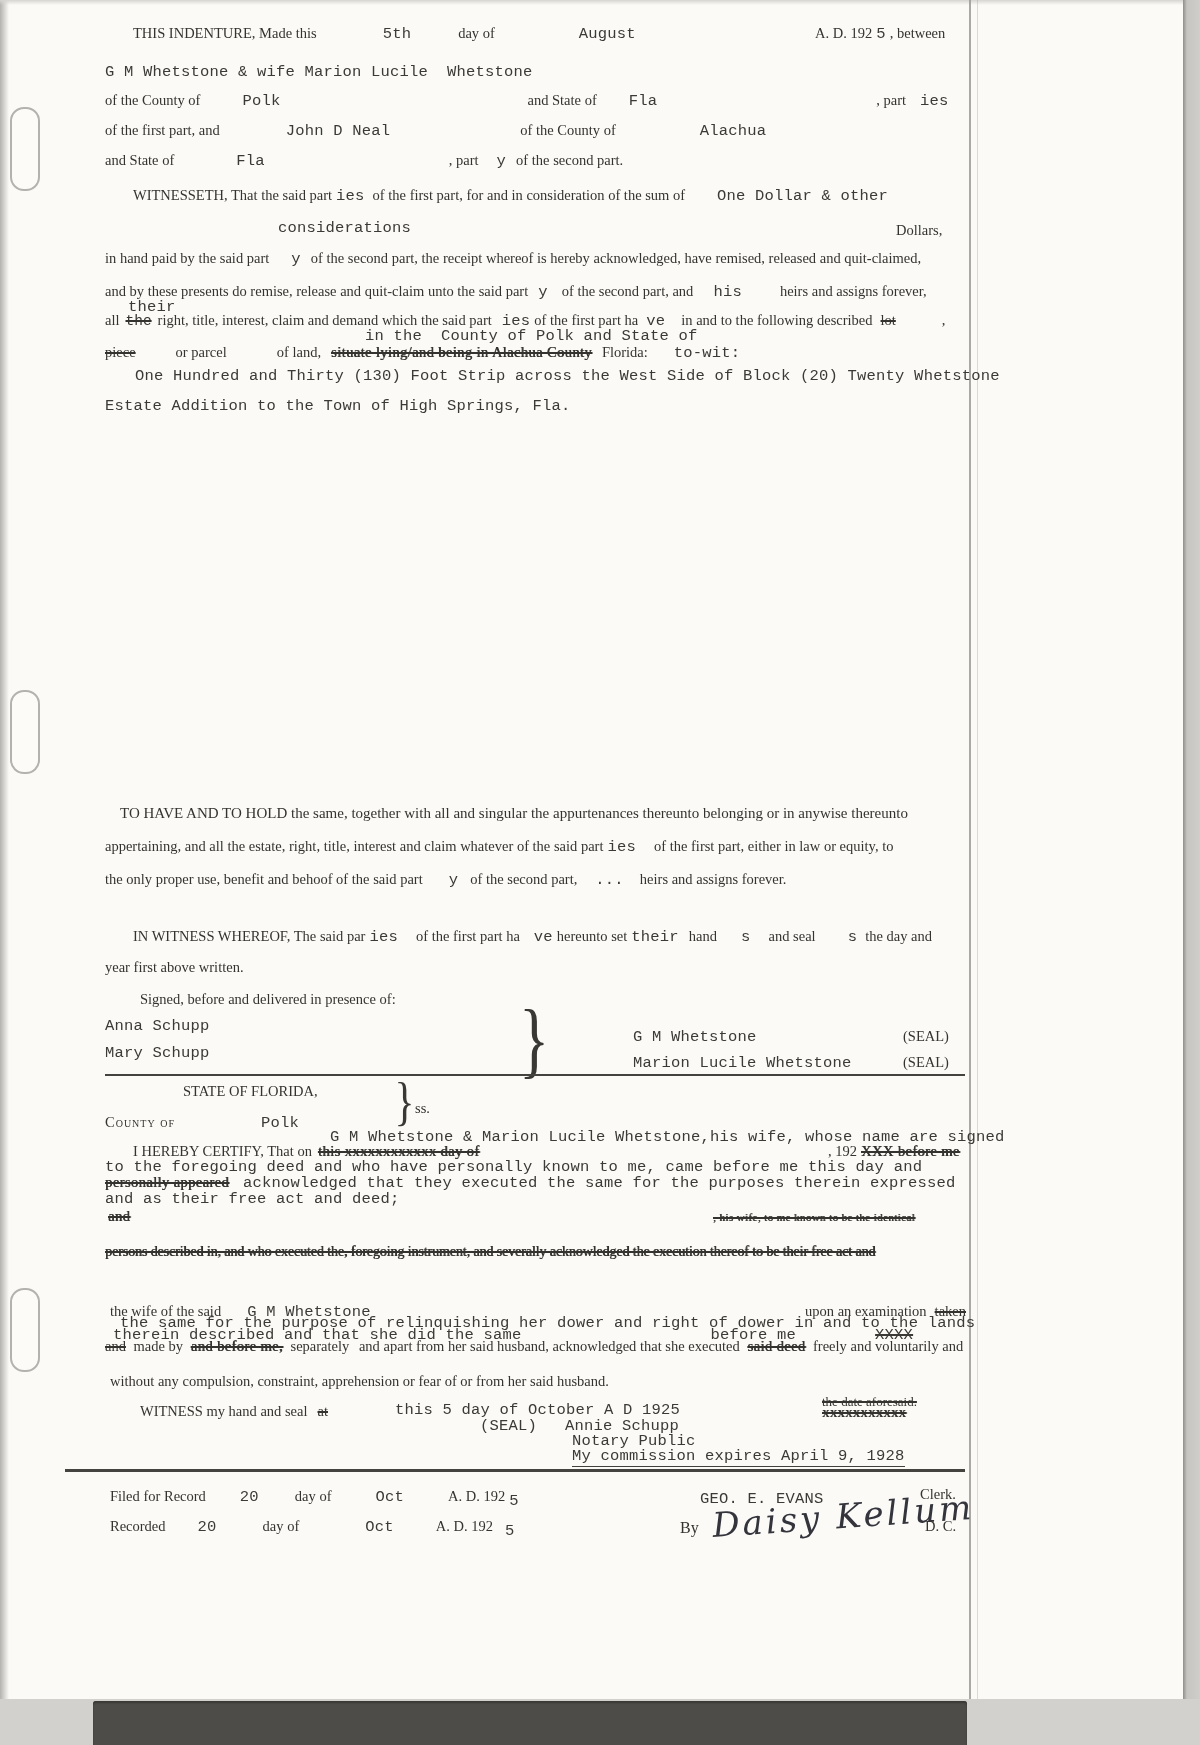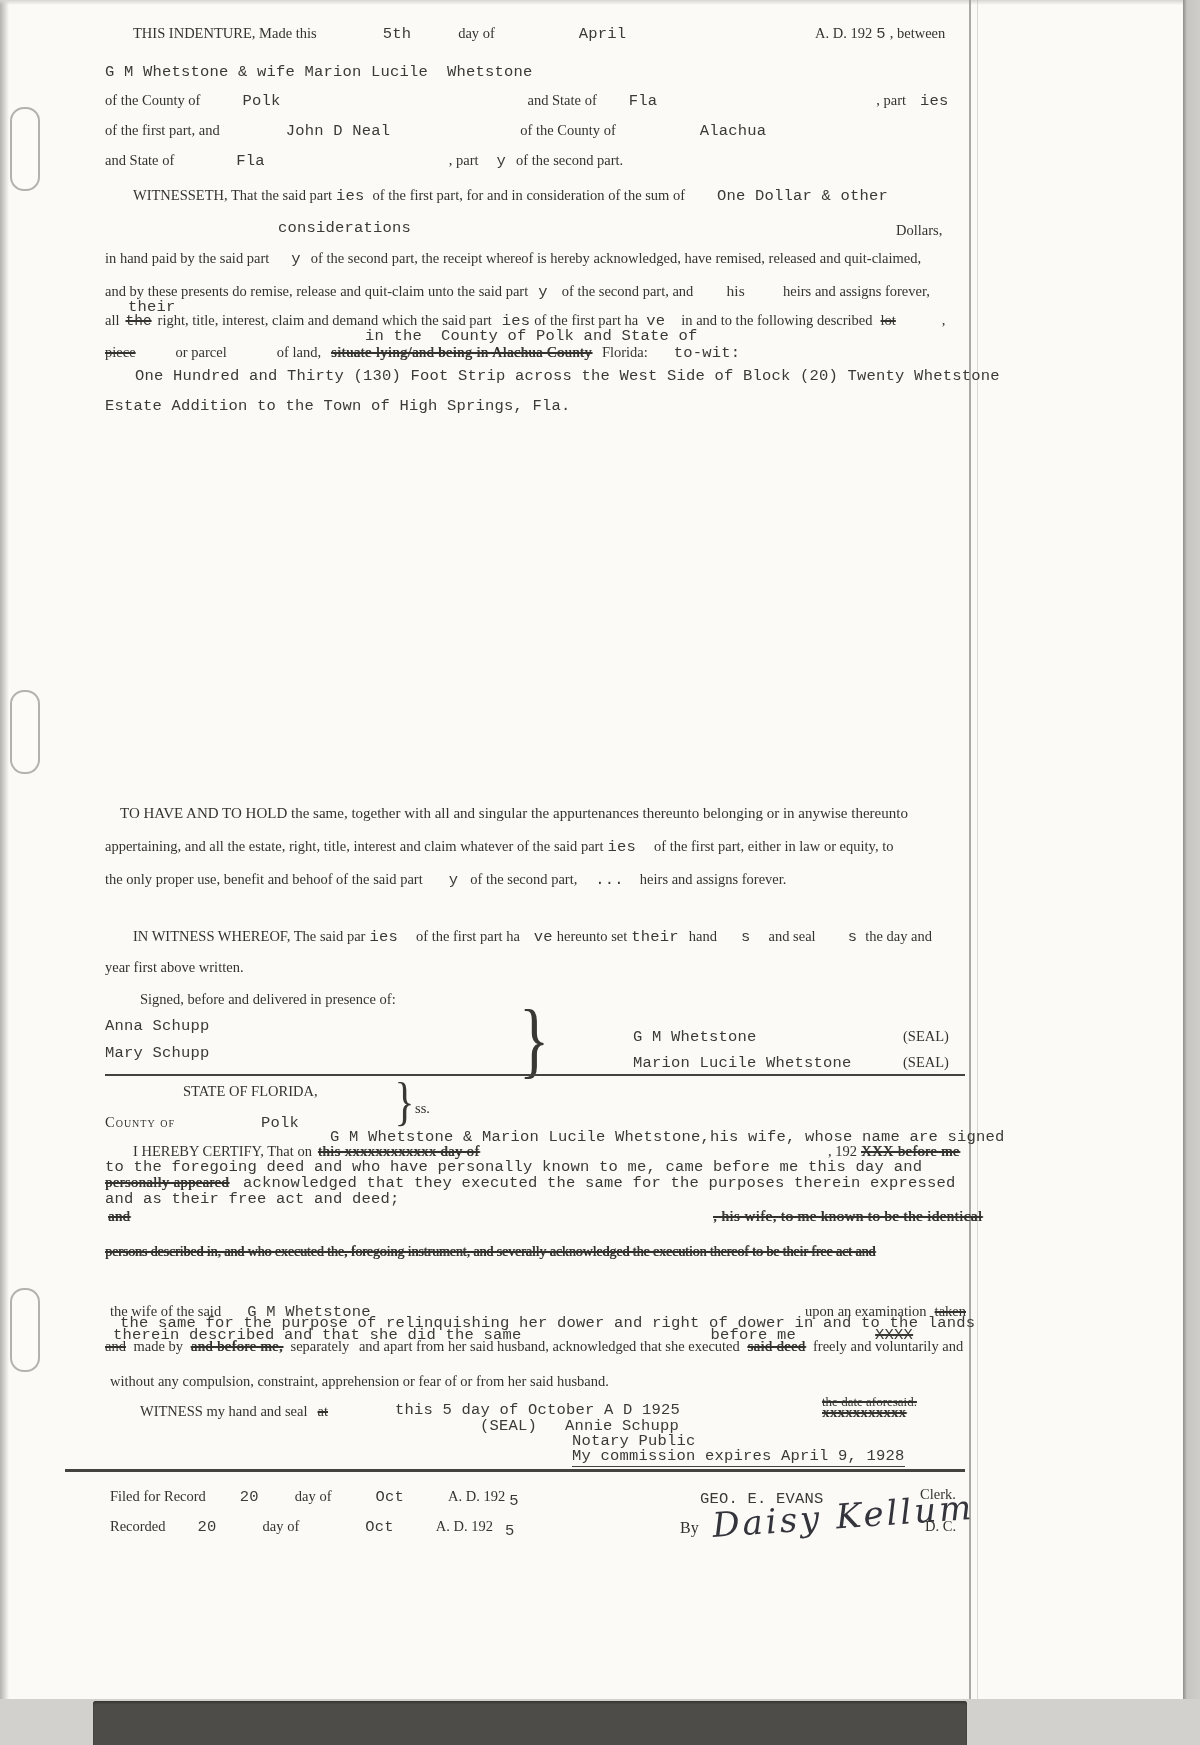--- a/index.html
+++ b/index.html
@@ -42,21 +42,21 @@
   <div class="vline2" style="left:977px;"></div>
   <div class="right-strip"></div>
   <div class="hole" style="top:107px;"></div>
   <div class="hole" style="top:690px;"></div>
   <div class="hole" style="top:1288px;"></div>
 
   <div class="ln" style="top:24px;left:133px;">
     <span class="p">THIS INDENTURE, Made this</span>
     <span class="t" style="margin-left:62px;">5th</span>
     <span class="p" style="margin-left:43px;">day of</span>
-    <span class="t" style="margin-left:80px;">April</span>
+    <span class="t" style="margin-left:80px;">August</span>
   </div>
   <div class="ln" style="top:24px;left:815px;">
     <span class="p">A. D. 192</span>
     <span class="t">5</span>
     <span class="p">, between</span>
   </div>
 
   <div class="ln" style="top:62px;left:105px;">
     <span class="t">G M Whetstone &amp; wife Marion Lucile  Whetstone</span>
   </div>
@@ -99,21 +99,21 @@
   </div>
   <div class="ln" style="top:249px;left:105px;">
     <span class="p">in hand paid by the said part</span>
     <span class="t" style="margin-left:18px;">y</span>
     <span class="p" style="margin-left:6px;">of the second part, the receipt whereof is hereby acknowledged, have remised, released and quit-claimed,</span>
   </div>
   <div class="ln" style="top:282px;left:105px;">
     <span class="p">and by these presents do remise, release and quit-claim unto the said part</span>
     <span class="t" style="margin-left:6px;">y</span>
     <span class="p" style="margin-left:10px;">of the second part, and</span>
-    <span class="t" style="margin-left:29px;font-family:Liberation Serif, serif;">his</span>
+    <span class="t" style="margin-left:16px;">his</span>
     <span class="p" style="margin-left:34px;">heirs and assigns forever,</span>
   </div>
   <div class="ln" style="top:297px;left:128px;">
     <span class="t">their</span>
   </div>
   <div class="ln" style="top:311px;left:105px;">
     <span class="p">all</span>
     <span class="p st" style="margin-left:2px;font-family:Liberation Mono, monospace;">the</span>
     <span class="p" style="margin-left:2px;">right, title, interest, claim and demand which the said part</span>
     <span class="t" style="margin-left:6px;">ies</span>
@@ -228,21 +228,21 @@
     <span class="p xst">personally appeared</span>
     <span class="t" style="margin-left:10px;">acknowledged that they executed the same for the purposes therein expressed</span>
   </div>
   <div class="ln" style="top:1189px;left:105px;">
     <span class="t">and as their free act and deed;</span>
   </div>
   <div class="ln" style="top:1207px;left:108px;">
     <span class="p xst">and</span>
   </div>
   <div class="ln" style="top:1207px;left:713px;">
-    <span class="p xst" style="font-size:15px;">, his wife, to me known to be the identical</span>
+    <span class="p xst" style="font-size:11px;">, his wife, to me known to be the identical</span>
   </div>
   <div class="ln" style="top:1242px;left:105px;">
     <span class="p xst" style="font-size:14px;letter-spacing:-.1px;">persons described in, and who executed the, foregoing instrument, and severally acknowledged the execution thereof to be their free act and</span>
   </div>
   <div class="ln" style="top:1302px;left:110px;">
     <span class="p">the wife of the said</span>
     <span class="t" style="margin-left:22px;">G M Whetstone</span>
   </div>
   <div class="ln" style="top:1302px;left:805px;">
     <span class="p">upon an examination</span>

